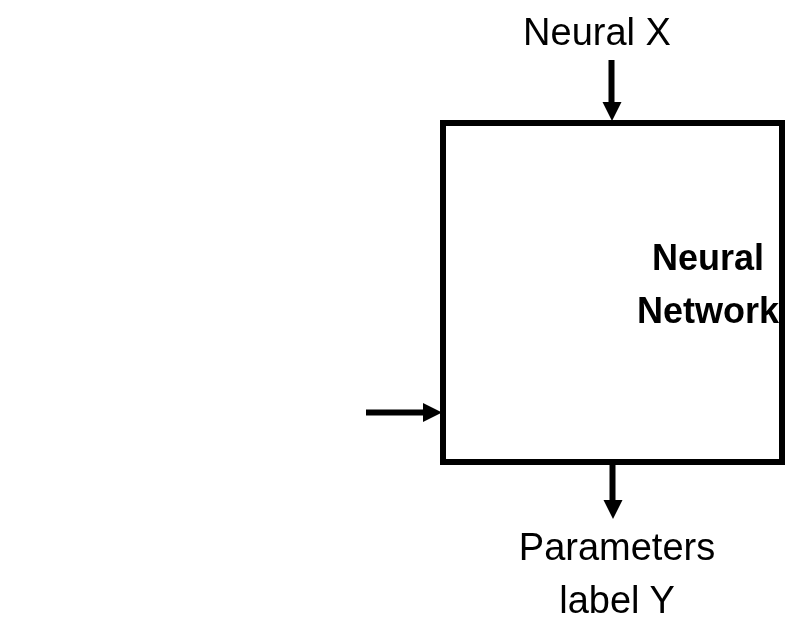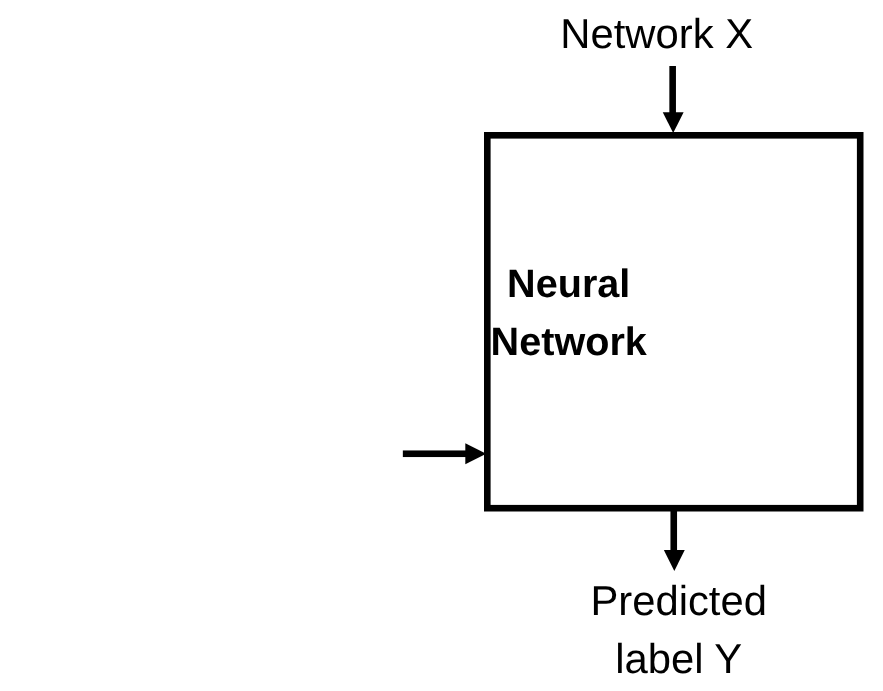--- a/index.html
+++ b/index.html
@@ -22,21 +22,21 @@
   }
 
   
   .box {
     position: absolute;
     box-sizing: border-box;
     background: #ffffff;
     border: 6px solid #000000;
     display: flex;
     align-items: center;
-    justify-content: flex-start;
+    justify-content: flex-end;
   }
 
   #nn-box {
     left: 440px;
     top: 120px;
     width: 345px;
     height: 345px;
   }
 
   #params-box {
@@ -89,21 +89,21 @@
   .arrow {
     position: absolute;
   }
   .arrow svg { display: block; }
 </style>
 </head>
 <body>
 
 <div id="canvas">
 
-  <div class="plain-label" id="sample-x-label">Network X</div>
+  <div class="plain-label" id="sample-x-label">Neural X</div>
 
   <div class="arrow" id="arrow-sample-to-network" style="left:596px; top:60px; width:32px; height:62px;">
     <svg width="32" height="62" viewBox="0 0 32 62" aria-hidden="true">
       <rect x="12.5" y="0" width="6" height="45" fill="#000000"></rect>
       <polygon points="6.5,42 25.5,42 16,61" fill="#000000"></polygon>
     </svg>
   </div>
 
   <div class="box" id="nn-box">
     <span class="box-label" id="nn-label">Neural
@@ -118,16 +118,16 @@
     </svg>
   </div>
 
   <div class="arrow" id="arrow-network-to-predicted" style="left:597px; top:463px; width:32px; height:58px;">
     <svg width="32" height="58" viewBox="0 0 32 58" aria-hidden="true">
       <rect x="12.5" y="0" width="6" height="40" fill="#000000"></rect>
       <polygon points="6.5,37 25.5,37 16,56" fill="#000000"></polygon>
     </svg>
   </div>
 
-  <div class="plain-label" id="predicted-label">Predicted
+  <div class="plain-label" id="predicted-label">Parameters
 label Y</div>
 
 </div>
 
 </body></html>

